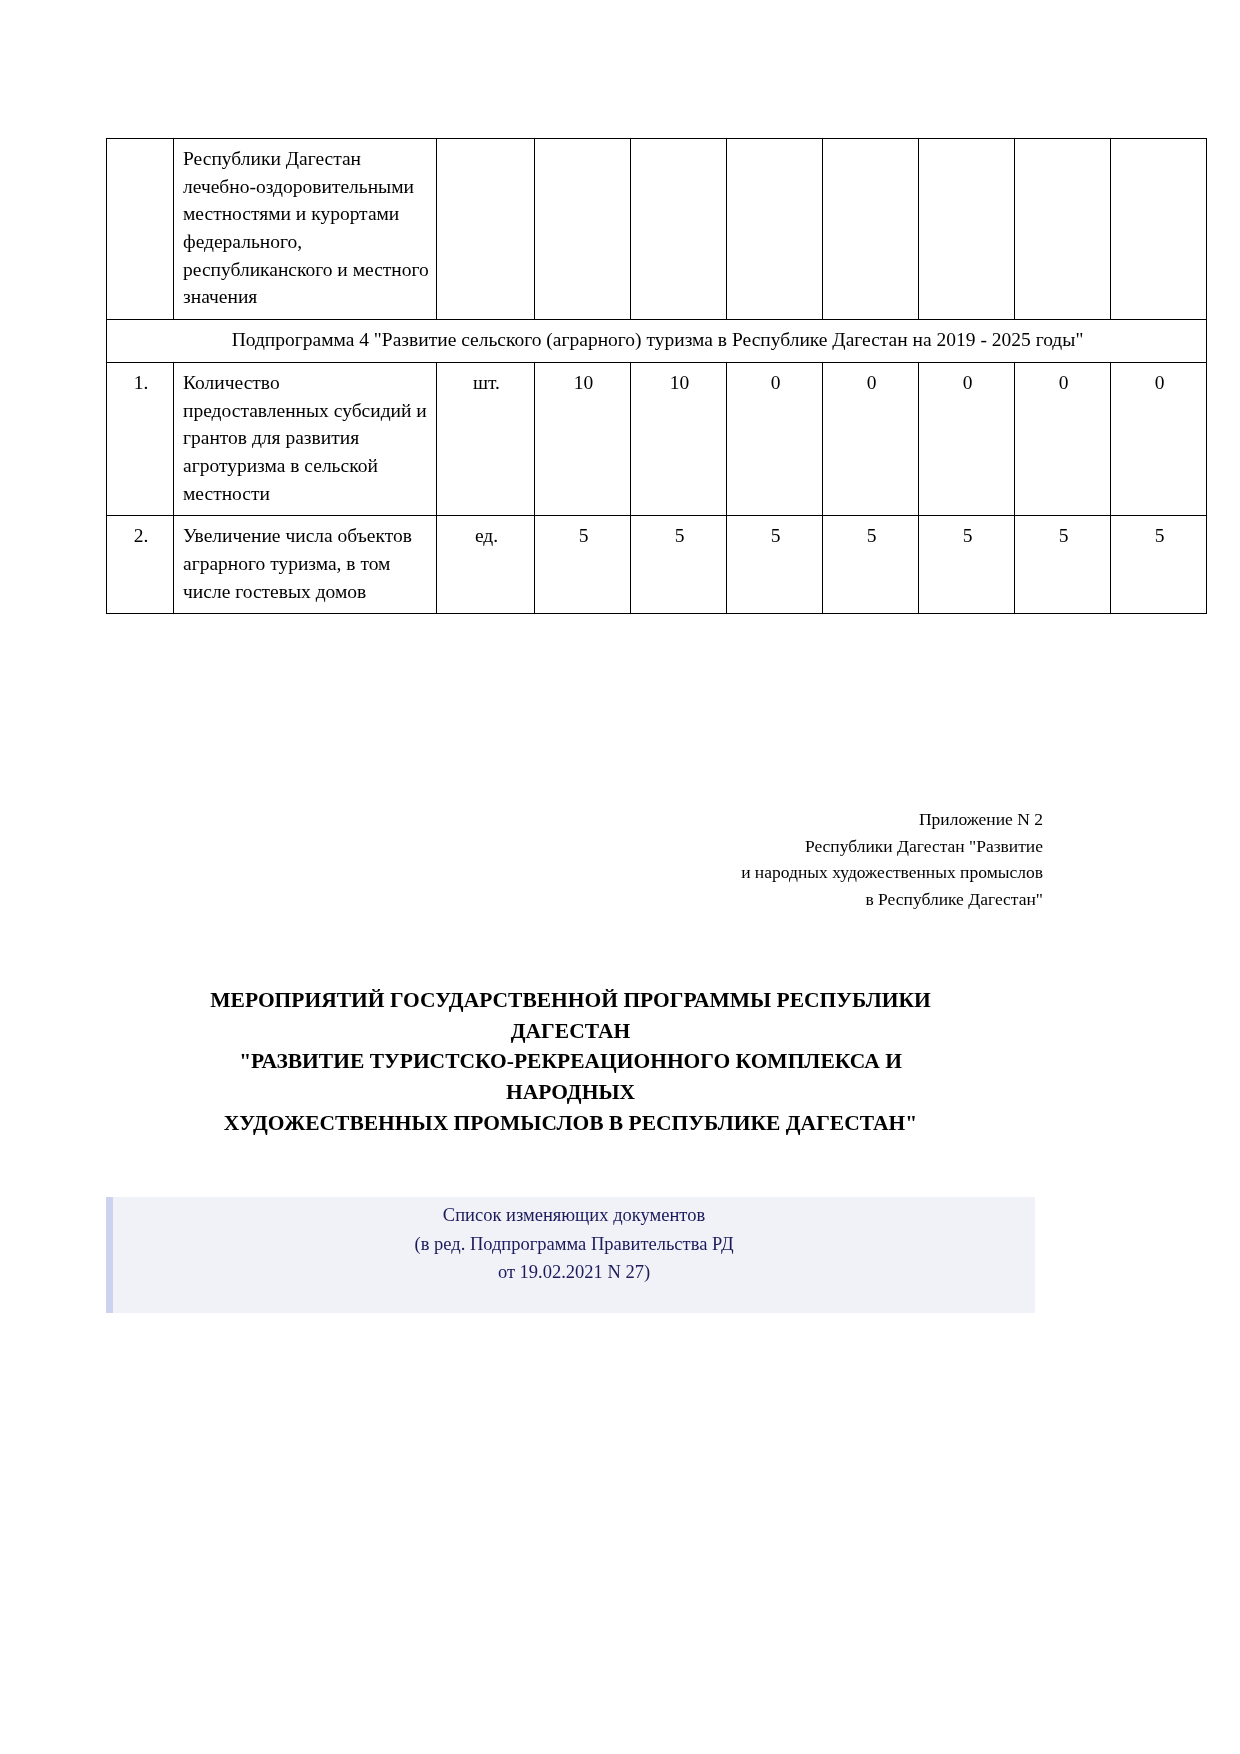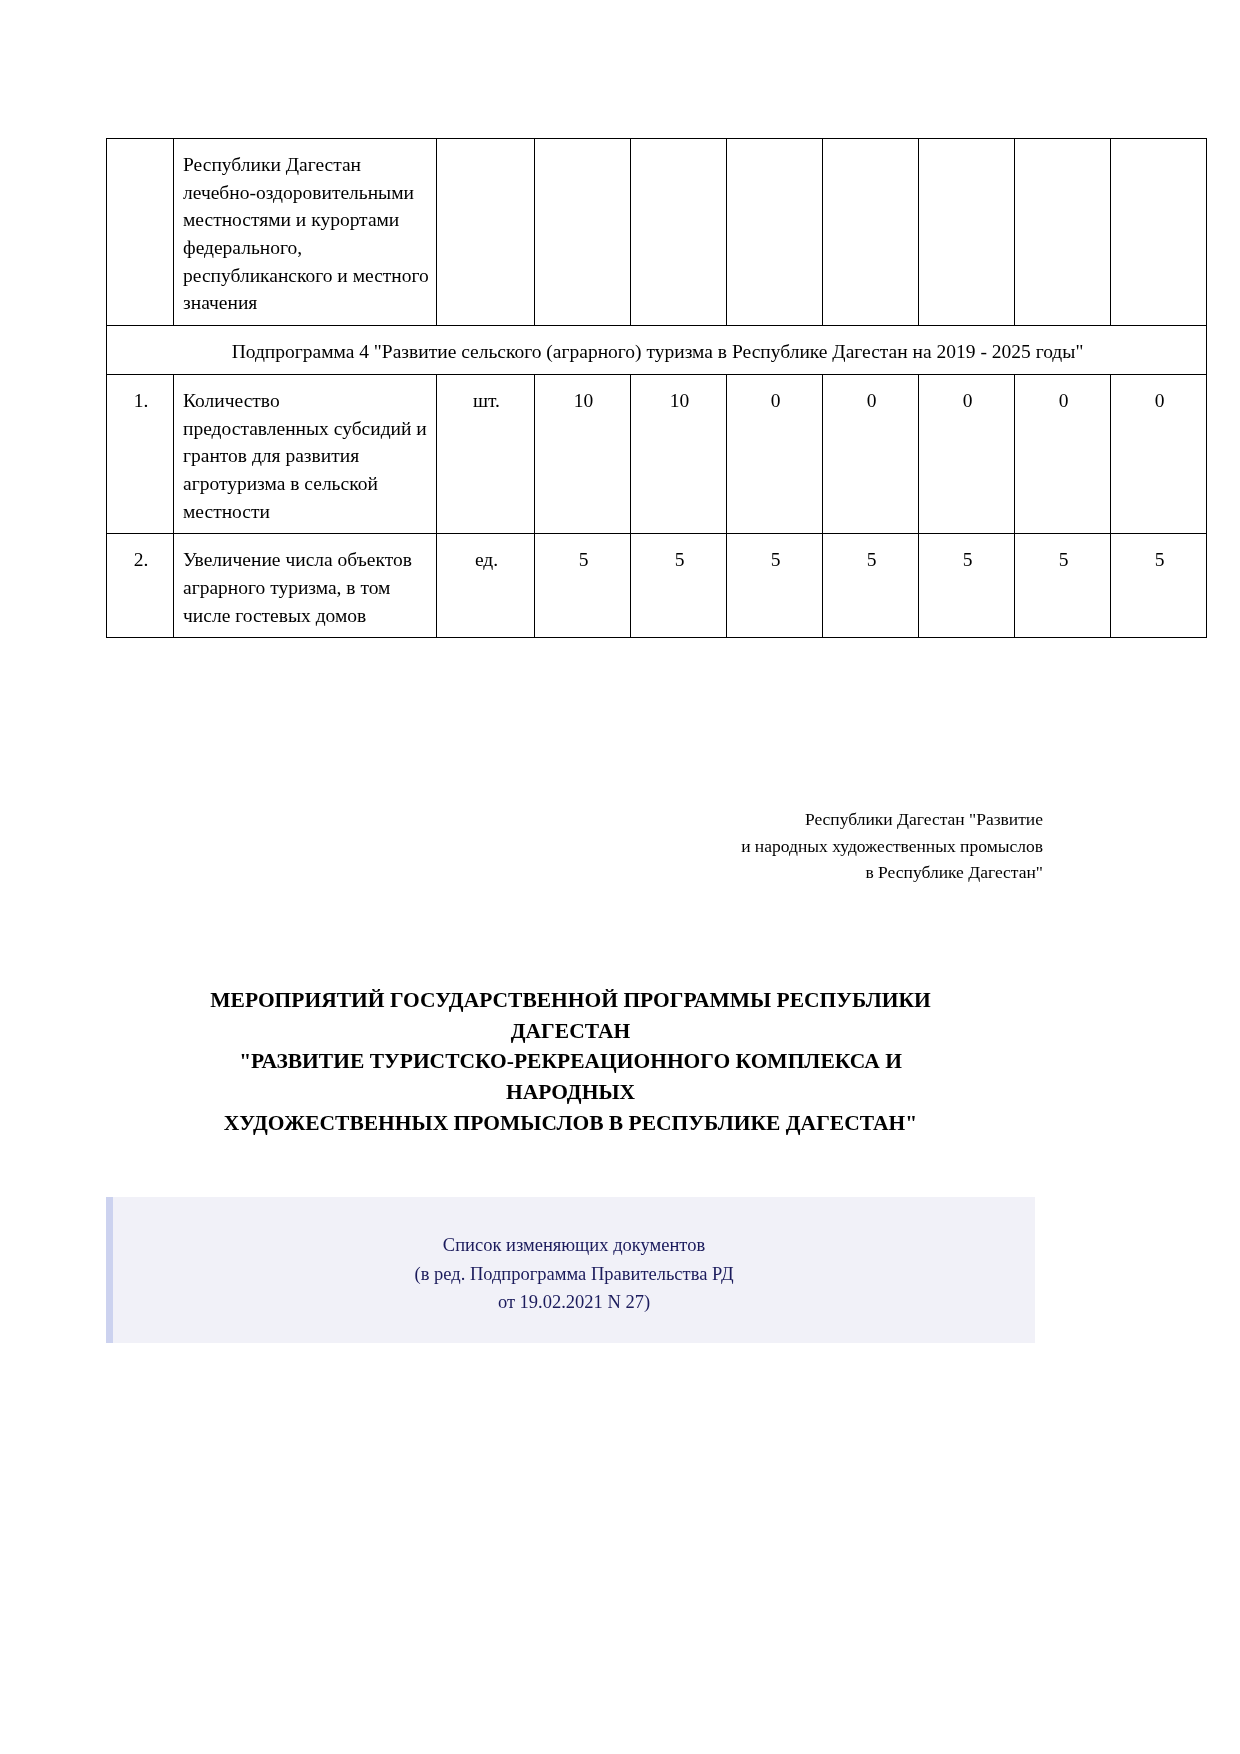--- a/index.html
+++ b/index.html
@@ -32,21 +32,21 @@
     width: 929px;
   }
   table.doc-table {
     border-collapse: collapse;
     width: 929px;
     table-layout: fixed;
   }
   table.doc-table td {
     border: 1px solid #000000;
     vertical-align: top;
-    padding: 12px 7px 8px 9px;
+    padding: 6px 7px 8px 9px;
     font-size: 19.5px;
     line-height: 1.42;
   }
   td.c-num      { width: 50px;  text-align: center; }
   td.c-desc     { width: 246px; text-align: left; }
   td.c-unit     { width: 81px;  text-align: center; }
   td.c-val      { width: 79px;  text-align: center; }
 
   td.subprog {
     text-align: center;
@@ -80,21 +80,21 @@
 
   
   .note-box {
     position: absolute;
     left: 106px;
     top: 1189px;
     width: 929px;
     background: #f1f1f8;
     border-left: 7px solid #ccd2ef;
     box-sizing: border-box;
-    padding: 34px 10px 26px 10px;
+    padding: 4px 10px 26px 10px;
     text-align: center;
     color: #1b1b5c;
     font-size: 18.5px;
     line-height: 1.55;
   }
 </style>
 </head>
 <body>
 
 <div class="page">
@@ -144,20 +144,21 @@
           <td class="c-val">5</td>
           <td class="c-val">5</td>
           <td class="c-val">5</td>
         </tr>
 
       </tbody>
     </table>
   </div>
 
   <div class="appendix">
+    <div>Приложение N 2</div>
     <div>Республики Дагестан "Развитие</div>
     <div>и народных художественных промыслов</div>
     <div>в Республике Дагестан"</div>
   </div>
 
   <div class="main-title">
     <div>МЕРОПРИЯТИЙ ГОСУДАРСТВЕННОЙ ПРОГРАММЫ РЕСПУБЛИКИ</div>
     <div>ДАГЕСТАН</div>
     <div>"РАЗВИТИЕ ТУРИСТСКО-РЕКРЕАЦИОННОГО КОМПЛЕКСА И</div>
     <div>НАРОДНЫХ</div>

